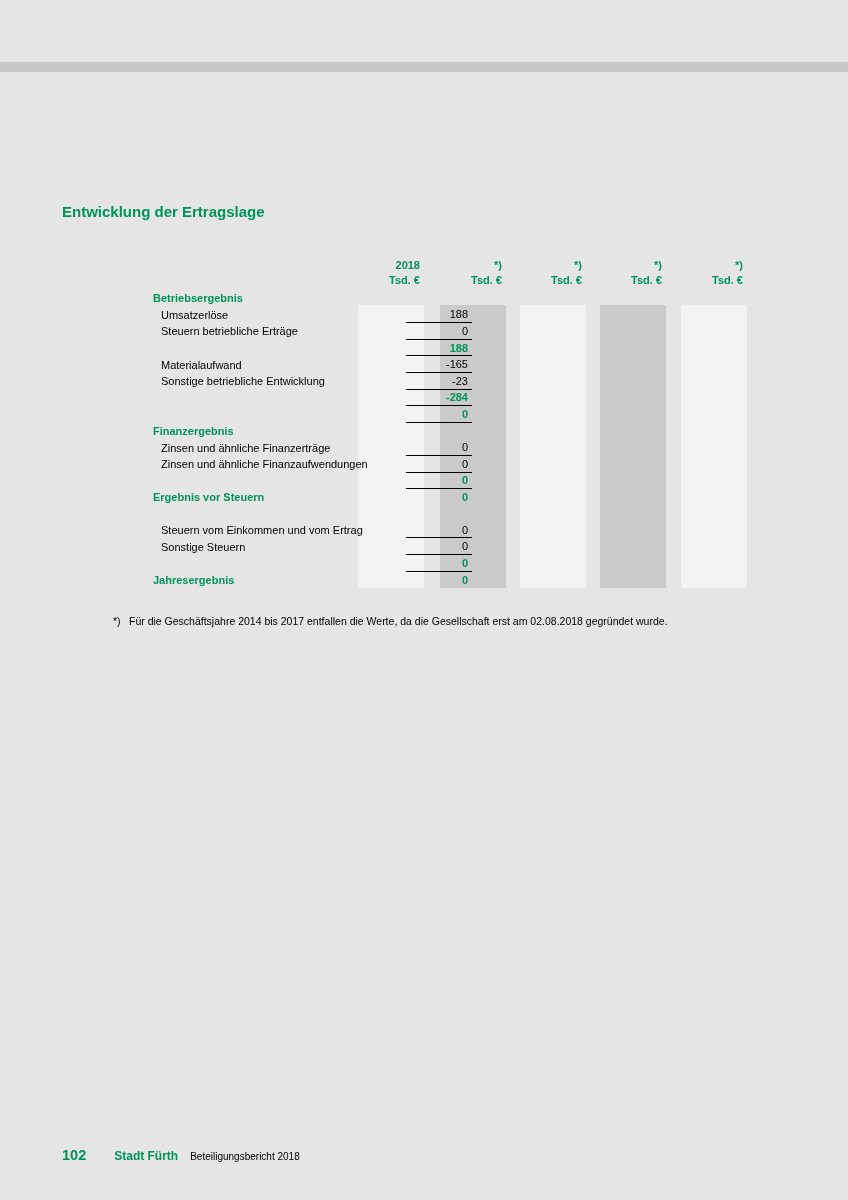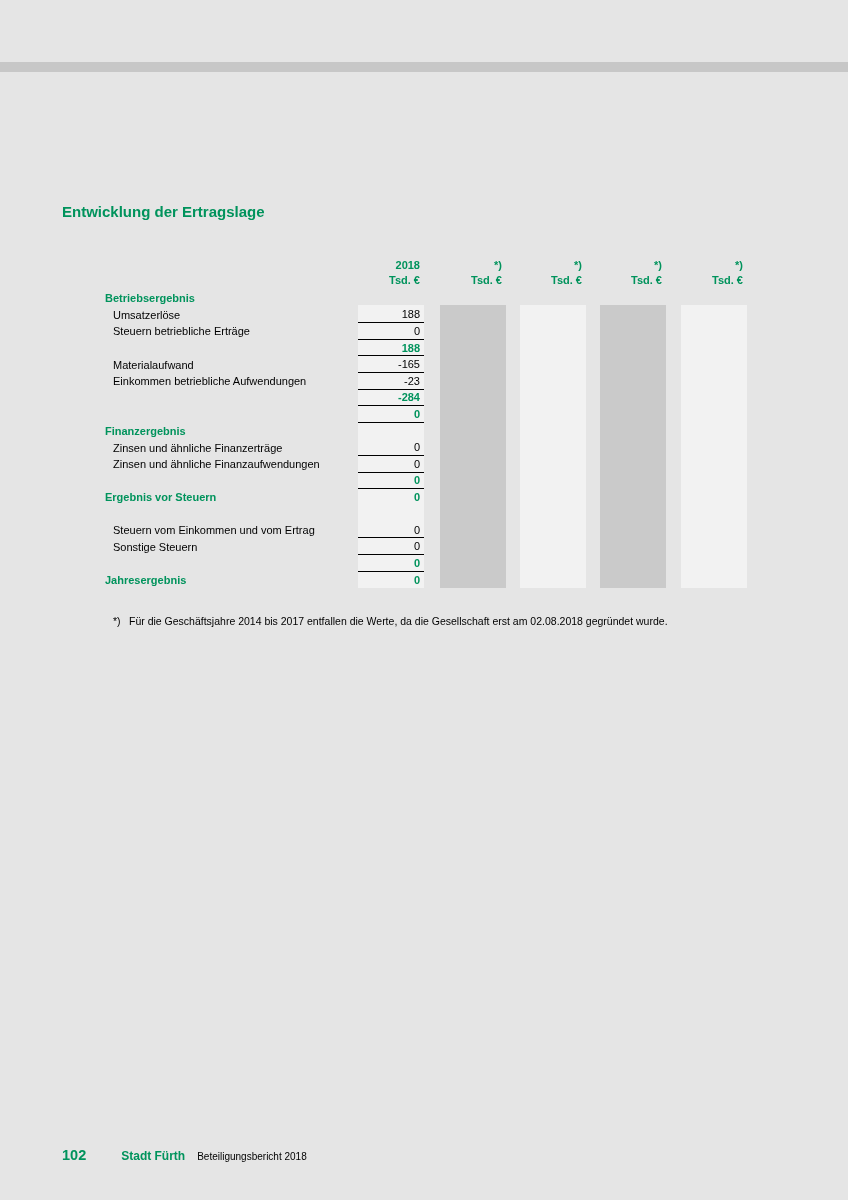--- a/index.html
+++ b/index.html
@@ -47,21 +47,21 @@
     font-size:11px;line-height:15px;font-weight:bold;
     color:var(--accent-green);
   }
   .hcell.c0{left:253px;}
   .hcell.c1{left:335px;}
   .hcell.c2{left:415px;}
   .hcell.c3{left:495px;}
   .hcell.c4{left:576px;}
   .rows{position:absolute;top:34px;left:0;width:642px;z-index:1;}
   .row{display:flex;height:16.6px;align-items:center;font-size:11px;}
-  .row .label{flex:0 0 253px;white-space:nowrap;}
+  .row .label{flex:0 0 253px;white-space:nowrap;margin-left:48px;}
   .row.item .label{padding-left:8px;}
   .row .value{
     width:66px;height:100%;
     display:flex;align-items:center;justify-content:flex-end;
     padding-right:4px;
   }
   .row.item .value,
   .row.subtotal .value{border-bottom:1px solid var(--line-black);}
   .row.section .label,
   .row.result .label{color:var(--accent-green);font-weight:bold;}
@@ -73,21 +73,21 @@
     width:620px;font-size:10.5px;line-height:14px;
     display:flex;
   }
   .footnote .marker{flex:0 0 16px;}
   .footer{
     position:absolute;left:62px;top:1120px;
     display:flex;align-items:baseline;
   }
   .footer .pagenum{
     font-size:14.5px;font-weight:bold;color:var(--accent-green);
-    margin-right:35px;
+    margin-right:28px;
   }
   .footer .brand{
     font-size:12px;font-weight:bold;color:var(--accent-green);
     margin-right:12px;
   }
   .footer .report{font-size:10px;color:#000;margin-top:31px;}
 </style>
 </head>
 <body>
 
@@ -149,21 +149,21 @@
         <div class="label"></div>
         <div class="value">188</div>
       </div>
 
       <div class="row item">
         <div class="label">Materialaufwand</div>
         <div class="value">-165</div>
       </div>
 
       <div class="row item">
-        <div class="label">Einkommen betriebliche Aufwendungen</div>
+        <div class="label">Sonstige betriebliche Entwicklung</div>
         <div class="value">-23</div>
       </div>
 
       <div class="row subtotal">
         <div class="label"></div>
         <div class="value">-284</div>
       </div>
 
       <div class="row subtotal">
         <div class="label"></div>

